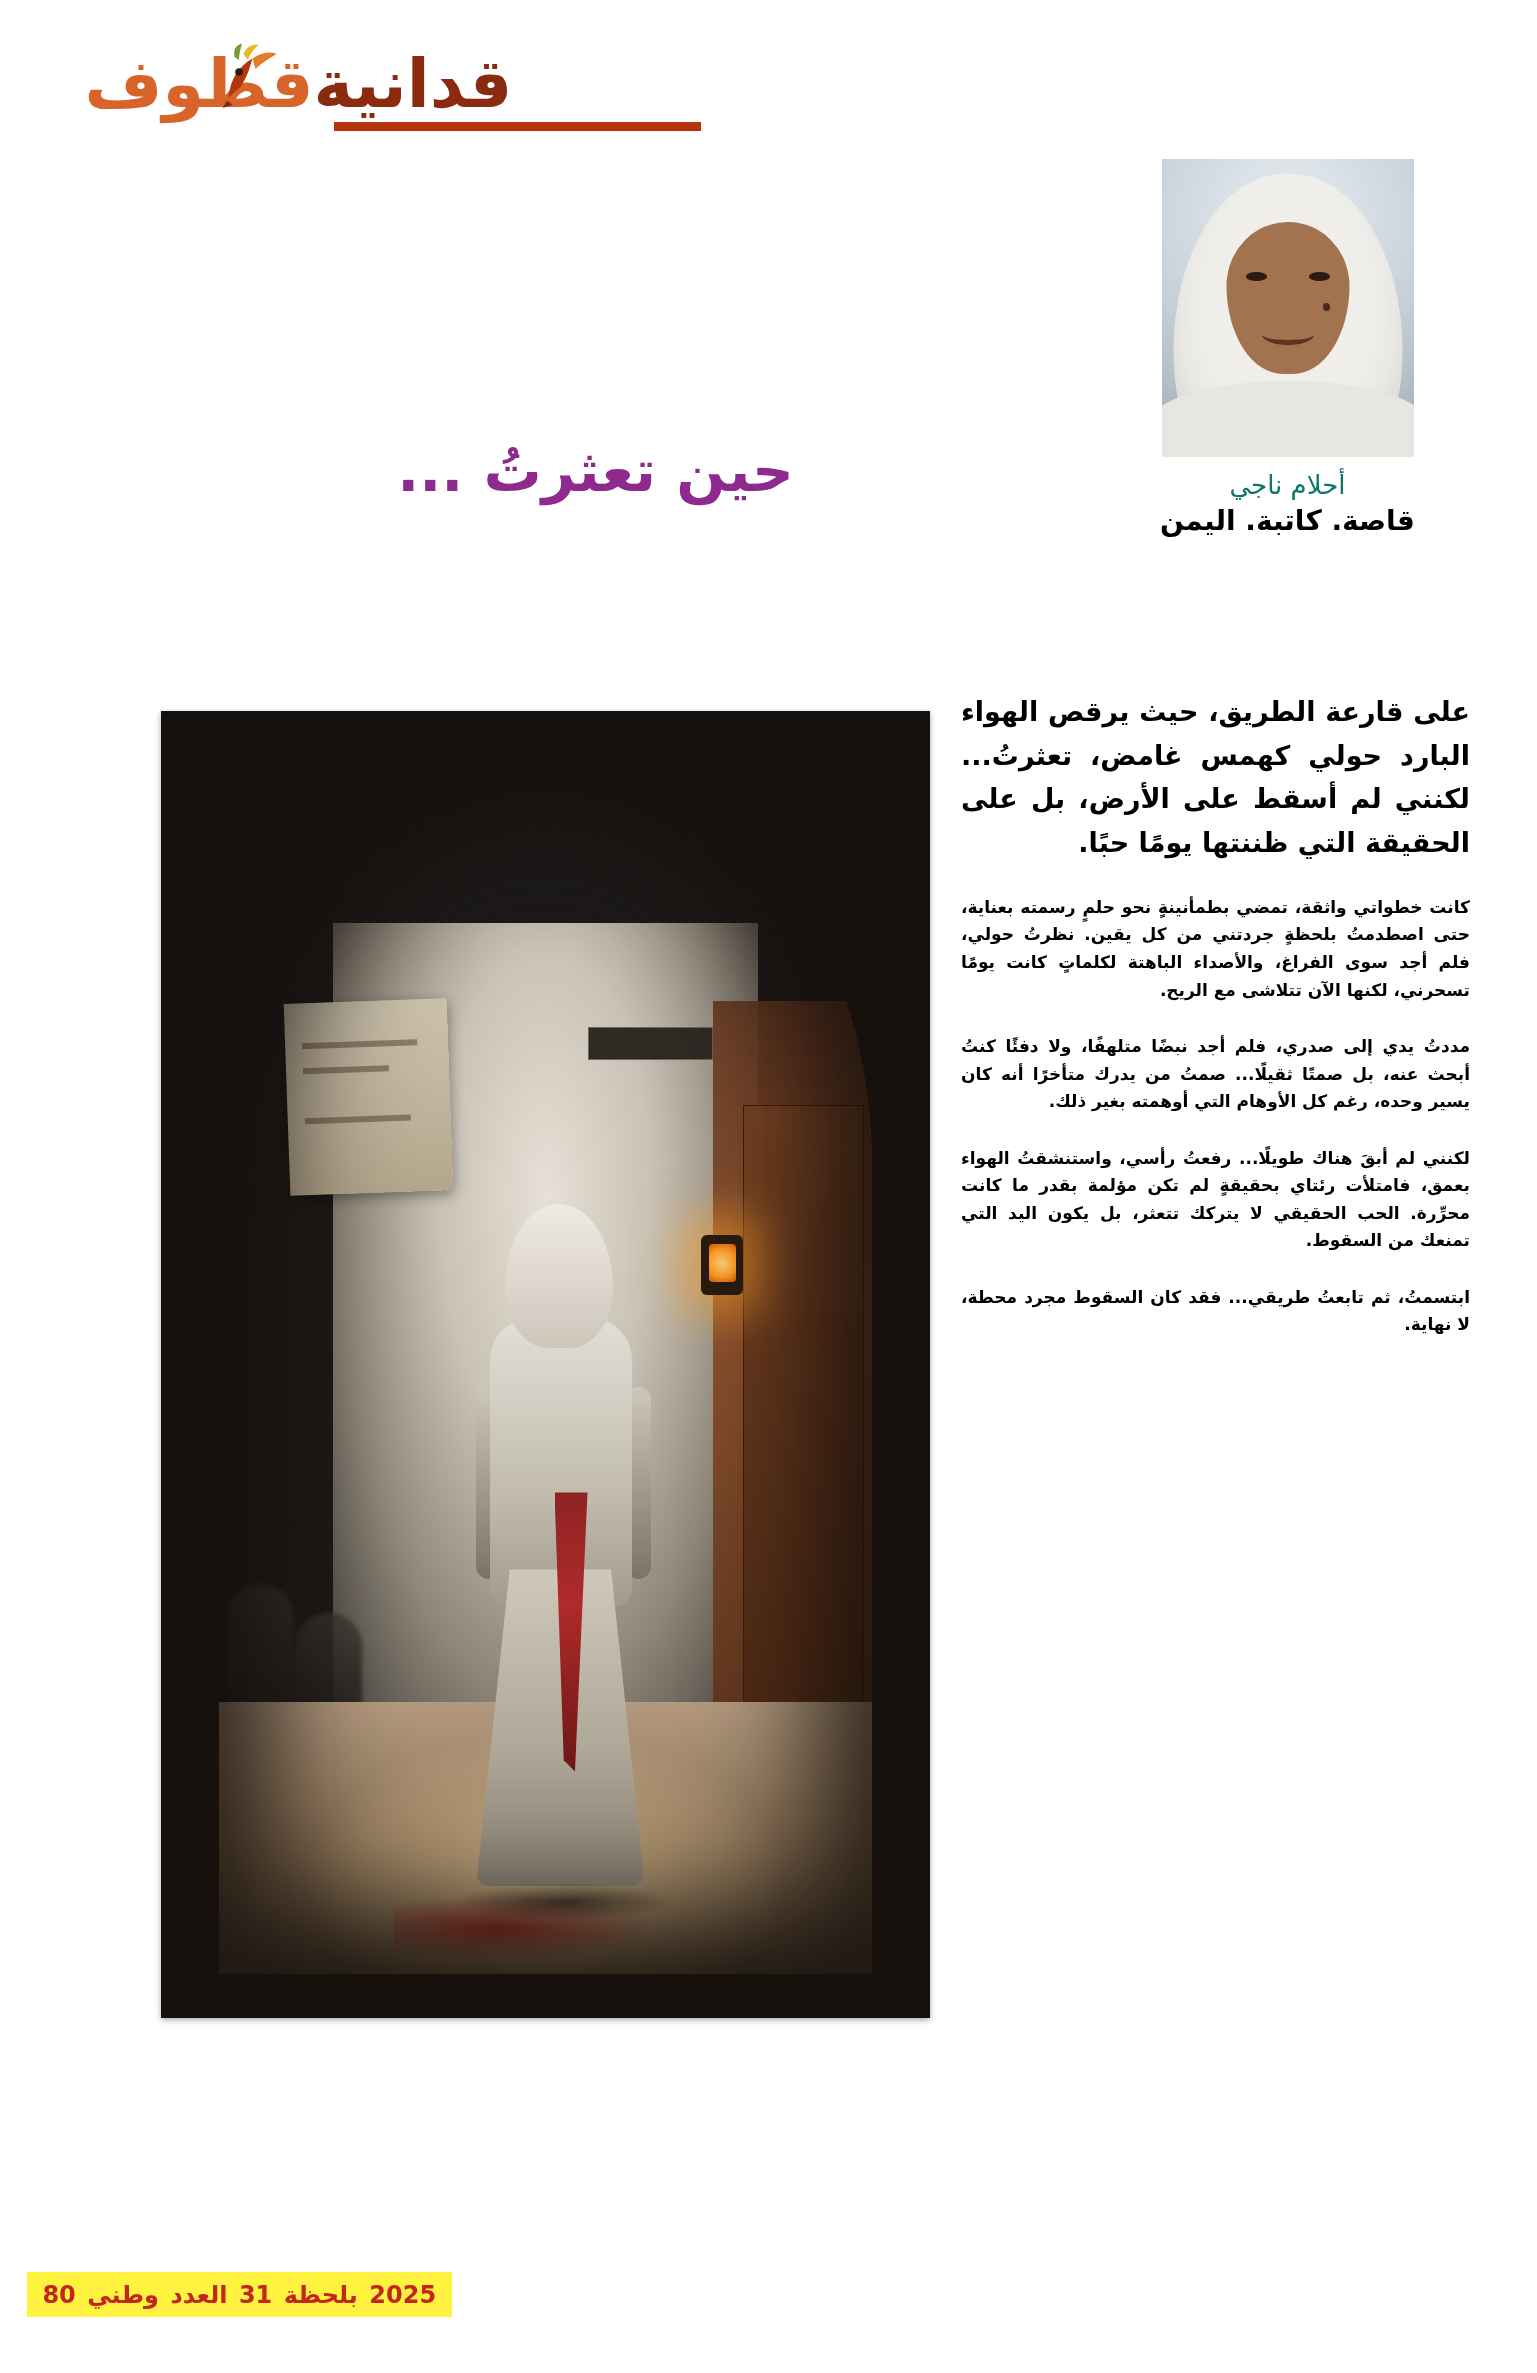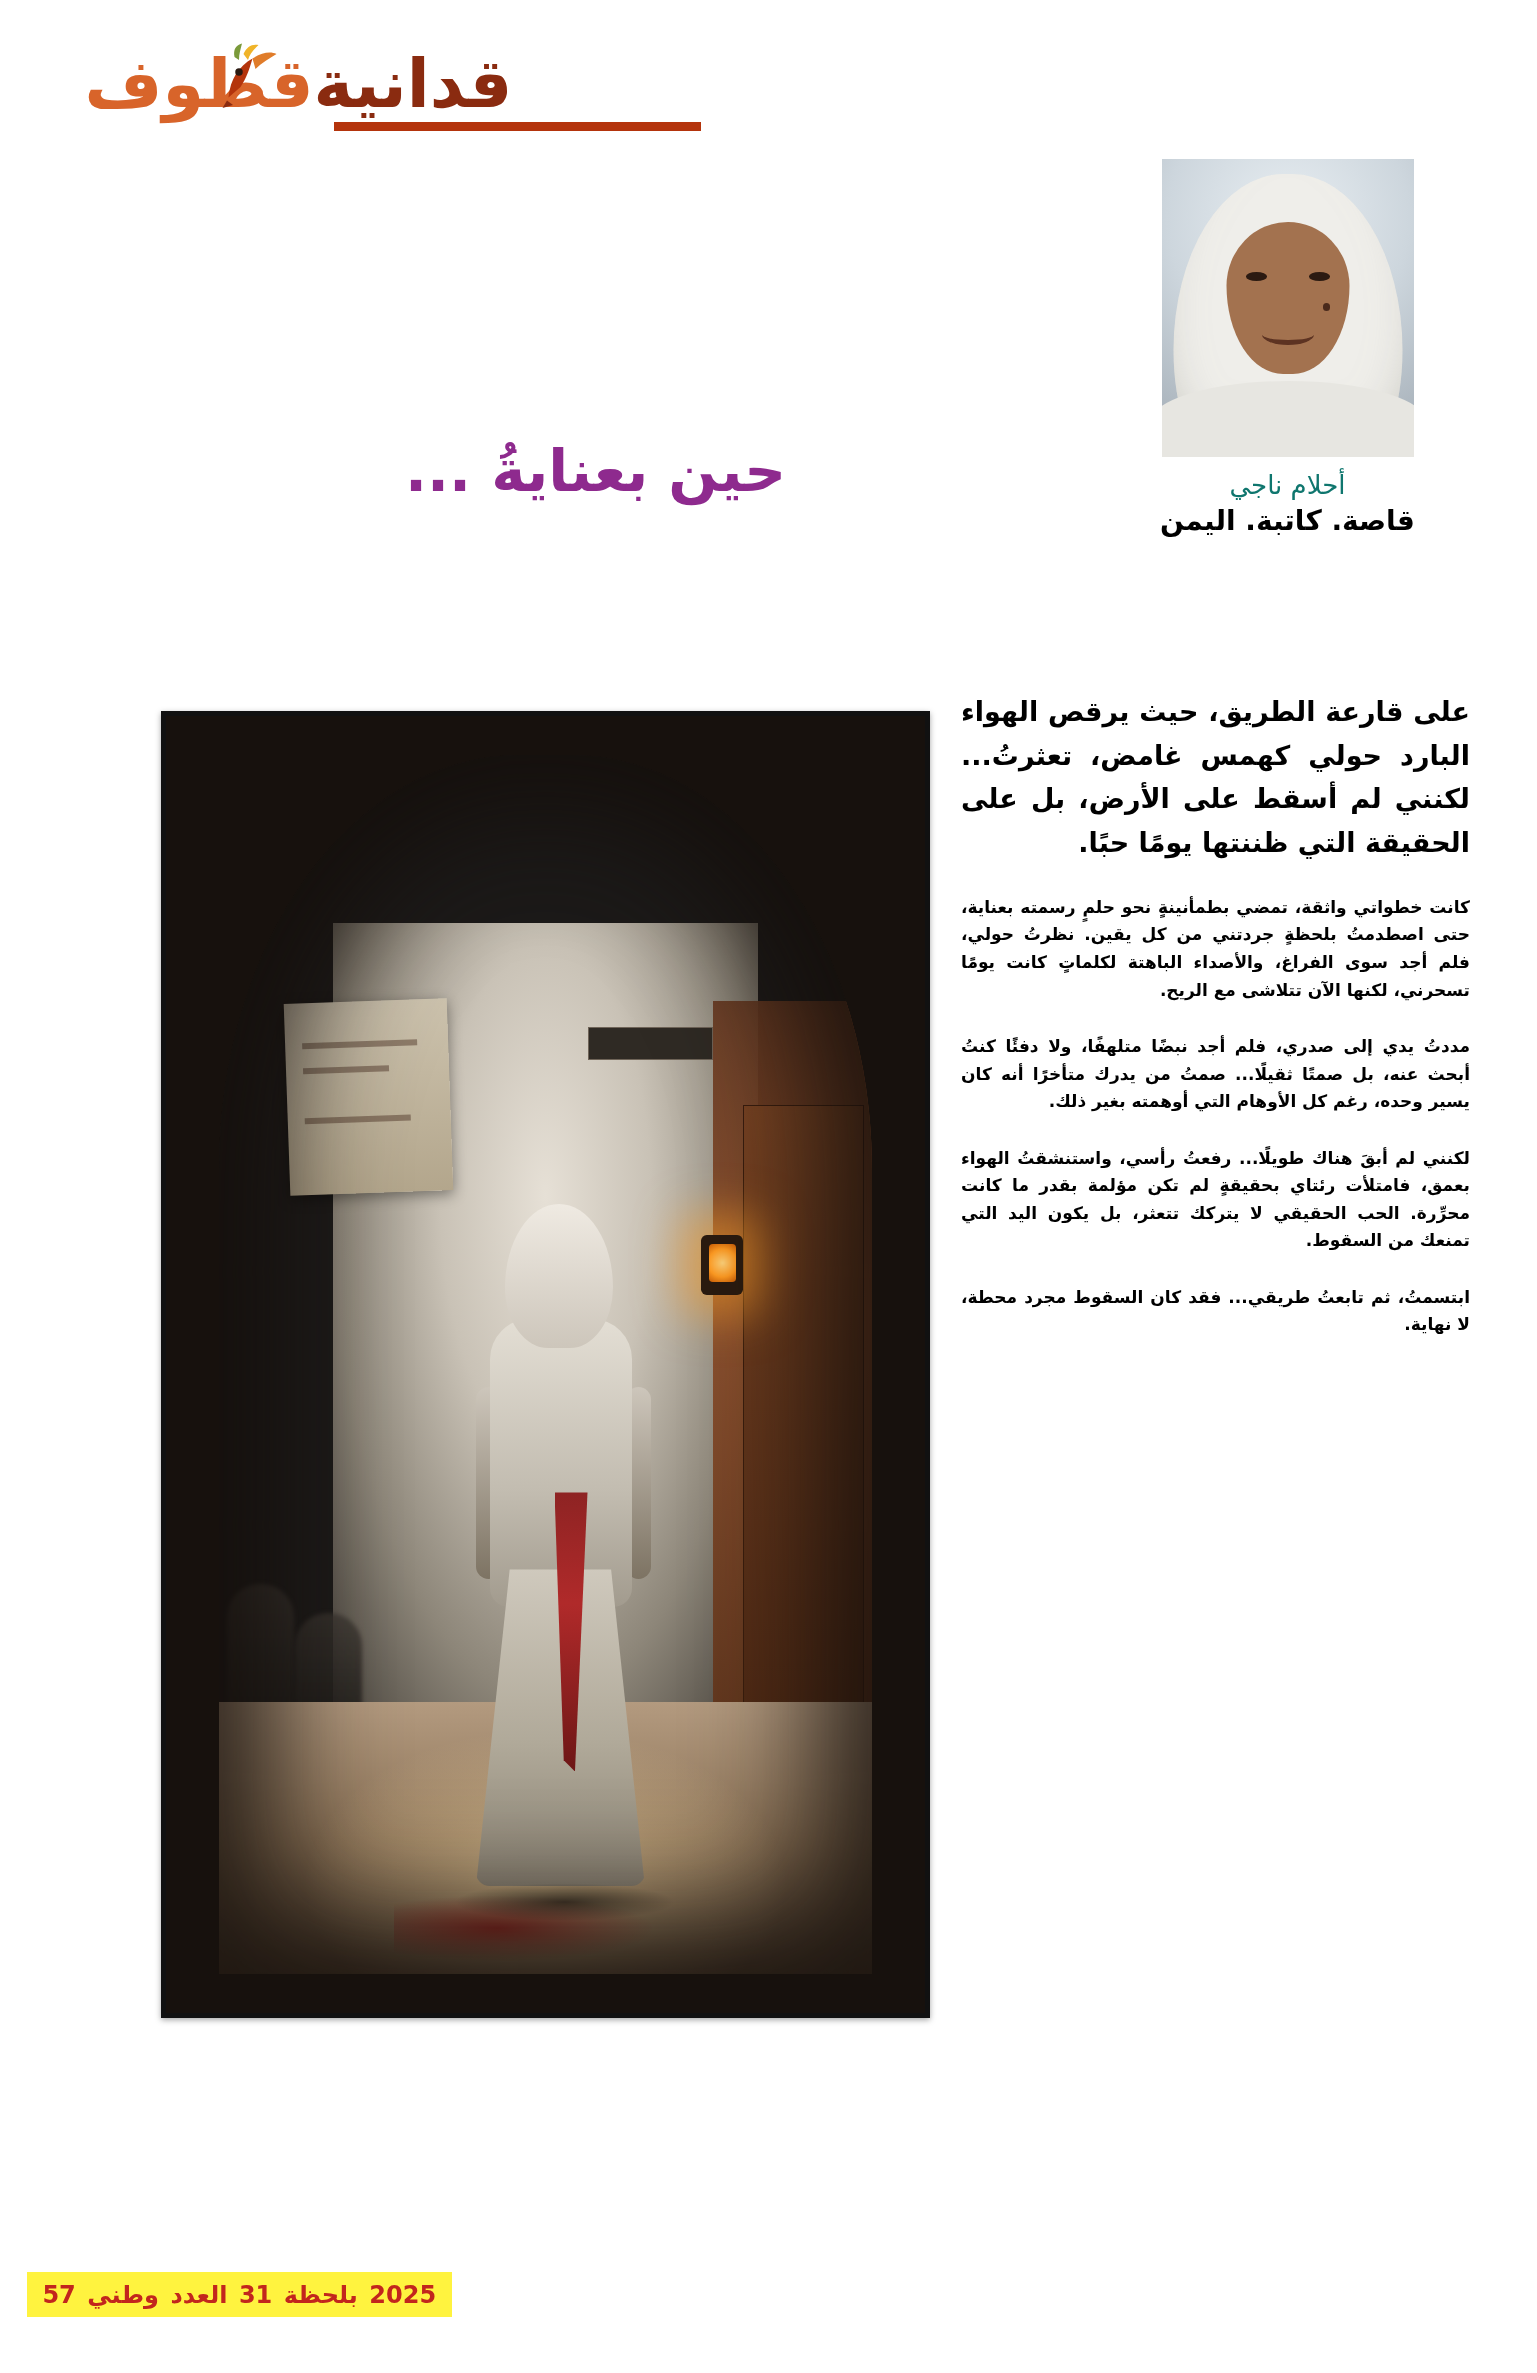--- a/index.html
+++ b/index.html
@@ -441,21 +441,21 @@
       <div class="ph-eye l"></div>
       <div class="ph-eye r"></div>
       <div class="ph-dot"></div>
       <div class="ph-smile"></div>
       <div class="ph-shoulder"></div>
     </div>
     <div class="author-name">أحلام ناجي</div>
     <div class="author-role">قاصة. كاتبة. اليمن</div>
   </div>
 
-  <div class="title">حين بعنايةُ ...</div>
+  <div class="title">حين تعثرتُ ...</div>
 
   <div class="illo-frame">
     <div class="illo">
       <div class="far-light"></div>
       <div class="right-wall"></div>
       <div class="door"></div>
       <div class="lantern"></div>
       <div class="sign">
         <div class="sign-line" style="top:40px"></div>
         <div class="sign-line" style="top:65px;width:86px"></div>
@@ -491,18 +491,18 @@
     <p>ابتسمتُ، ثم تابعتُ طريقي... فقد كان السقوط مجرد محطة، لا نهاية.</p>
   </div>
 
   <div class="footer">
     <div class="footer-badge">
       <span>2025</span>
       <span>بلحظة</span>
       <span>31</span>
       <span>العدد</span>
       <span>وطني</span>
-      <span>57</span>
+      <span>80</span>
     </div>
   </div>
 
 </div>
 
 
 </body></html>

